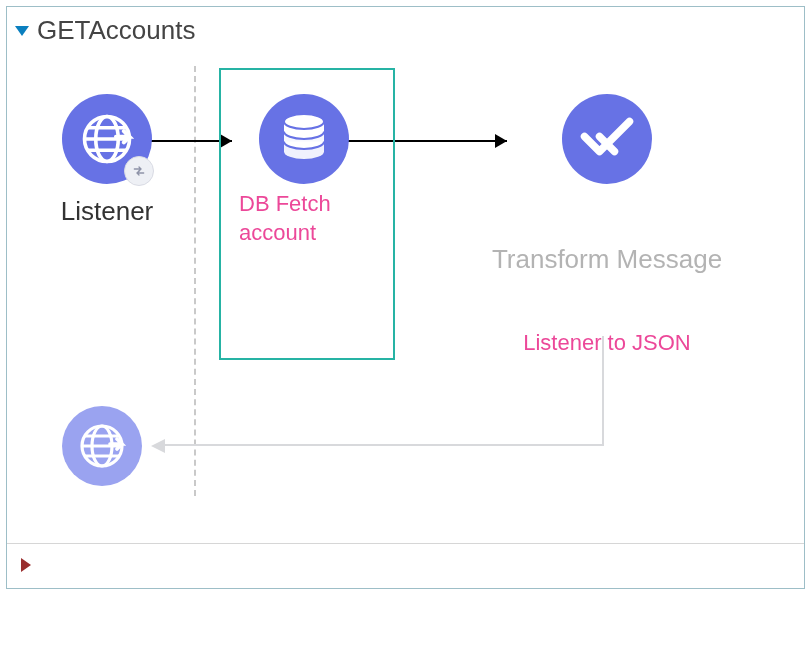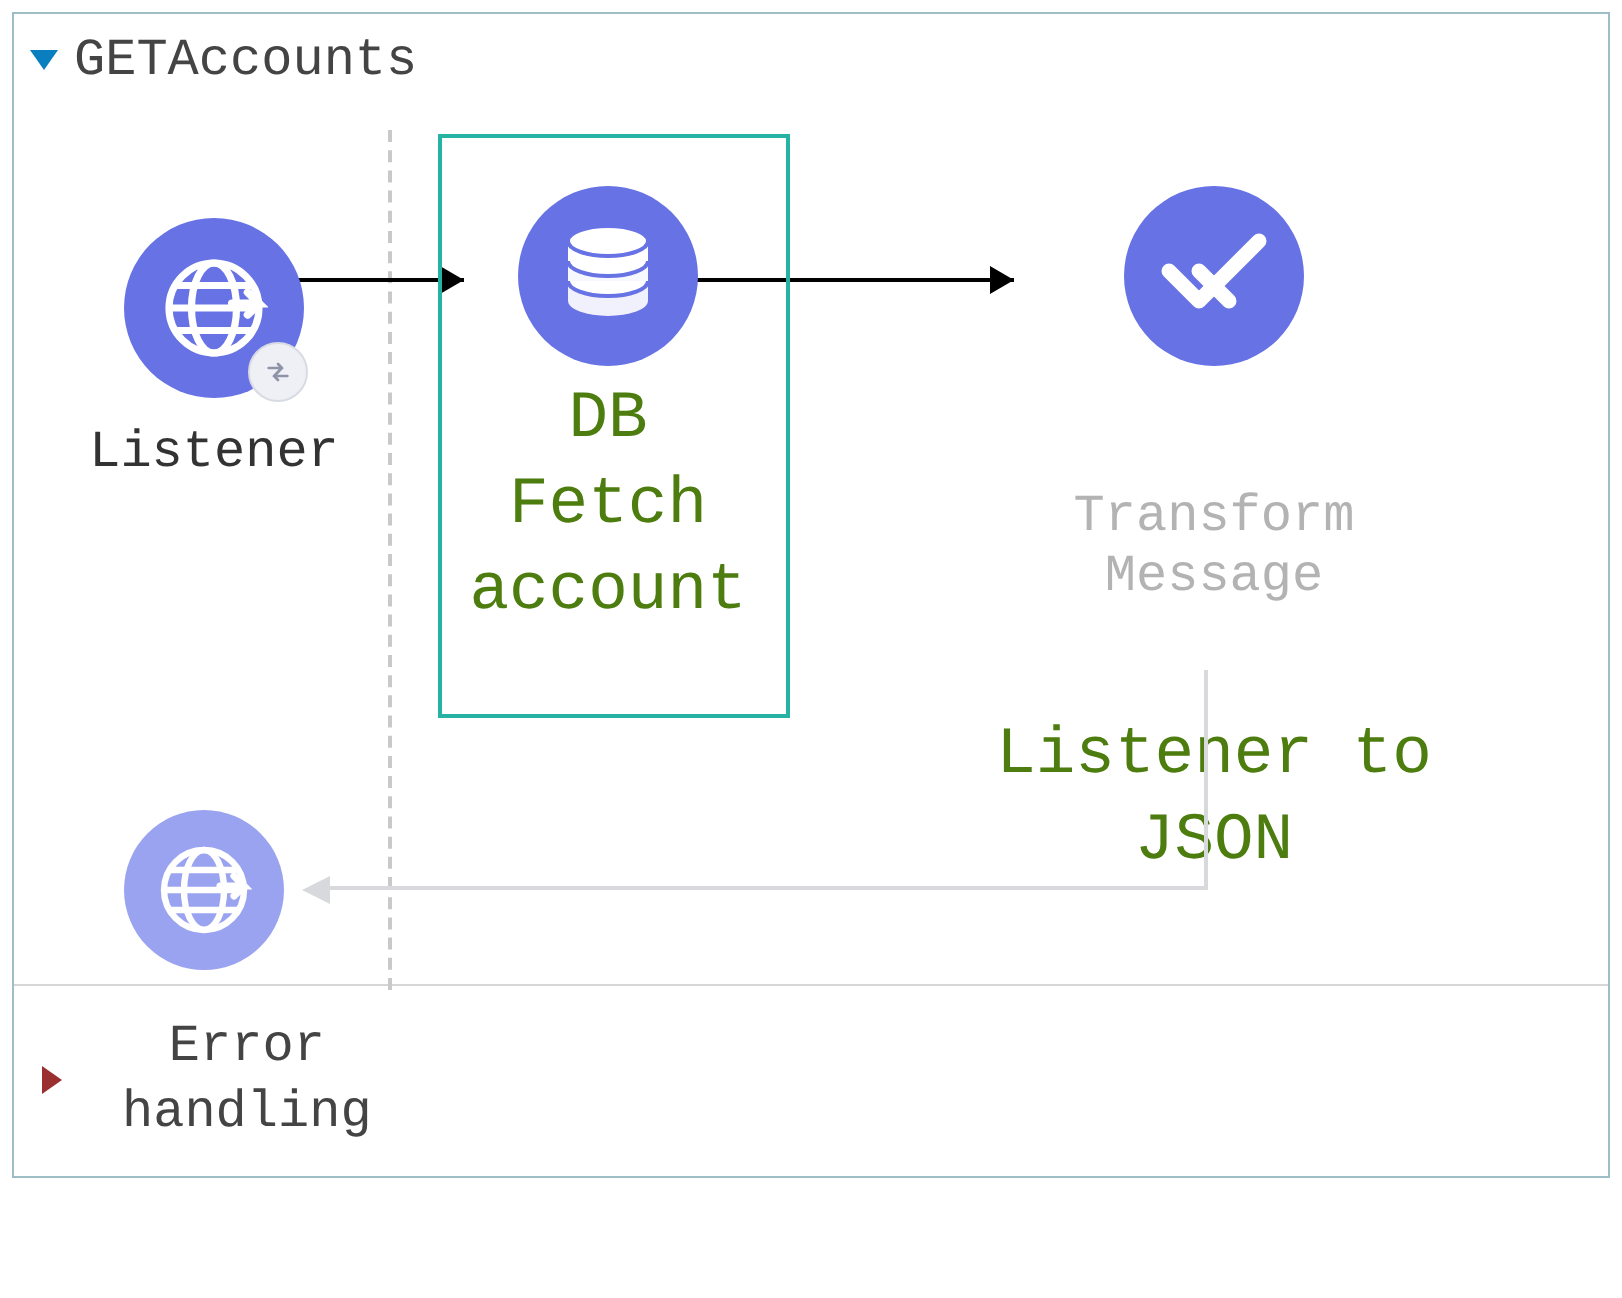--- a/index.html
+++ b/index.html
@@ -1,28 +1,28 @@
 <!DOCTYPE html>
 <html><head>
 <meta charset="utf-8">
 <style>
   html,body{margin:0;padding:0;font-family:"Segoe UI",Arial,sans-serif;background:#fff;color:#222;}
-  .wrap{width:811px;height:595px;box-sizing:border-box;padding:6px;font-family:Liberation Mono, monospace;}
+  .wrap{width:811px;height:595px;box-sizing:border-box;padding:6px;}
   .panel{border:1px solid #9dbec7;height:100%;box-sizing:border-box;display:flex;flex-direction:column;}
   .title-row{display:flex;align-items:center;padding:8px 8px 0 8px;}
   .tri{width:0;height:0;border-left:7px solid transparent;border-right:7px solid transparent;border-top:10px solid #0a7fbf;margin-right:8px;}
   .title{font-size:26px;color:#444;}
   .stage{flex:1;position:relative;}
   .node{position:absolute;display:flex;flex-direction:column;align-items:center;}
   .icon{width:90px;height:90px;border-radius:50%;background:#6772e5;display:flex;align-items:center;justify-content:center;position:relative;}
   .icon.faded{background:#9aa3f0;}
   .icon svg{display:block;}
   .type-label{margin-top:12px;font-size:26px;color:#b3b3b3;text-align:center;}
   .type-label.dark{color:#333;}
-  .name-label{margin-top:6px;font-size:33px;color:#4d7c0f;text-align:center;line-height:1.3;}
+  .name-label{margin-top:6px;font-size:22px;color:#ec4899;text-align:left;line-height:1.3;}
   .badge{position:absolute;right:-2px;bottom:-2px;width:28px;height:28px;border-radius:50%;background:#eef0f5;border:1px solid #d9dbe4;display:flex;align-items:center;justify-content:center;}
   .sel-box{position:absolute;border:2px solid #26b3a4;pointer-events:none;}
   .dash-v{position:absolute;border-left:2px dashed #c9c9c9;}
   .thin{position:absolute;background:#d8d9dc;}
   .err-row{border-top:1px solid #d6d6d6;padding:14px 10px 16px 10px;display:flex;align-items:center;}
   .tri-r{width:0;height:0;border-top:7px solid transparent;border-bottom:7px solid transparent;border-left:10px solid #9a2f2f;margin-right:30px;margin-left:4px;}
   .err-text{font-size:26px;color:#444;text-align:center;line-height:1.25;}
   line.arrow{stroke:#000;stroke-width:2;}
   polygon.arrowhead{fill:#000;}
 </style>
@@ -43,21 +43,21 @@
 
       <svg width="811" height="480" style="position:absolute;left:0;top:0;pointer-events:none">
         <line class="arrow" x1="140" y1="95" x2="225" y2="95"></line>
         <polygon class="arrowhead" points="225,95 213,88 213,102"></polygon>
         <line class="arrow" x1="340" y1="95" x2="500" y2="95"></line>
         <polygon class="arrowhead" points="500,95 488,88 488,102"></polygon>
       </svg>
 
       <div class="sel-box" style="left:212px;top:22px;width:172px;height:288px;"></div>
 
-      <div class="node" style="left:40px;top:64px;width:120px;">
+      <div class="node" style="left:40px;top:48px;width:120px;">
         <div class="icon">
           <svg width="54" height="54" viewBox="0 0 24 24">
             <circle cx="12" cy="12" r="10" fill="none" stroke="#fff" stroke-width="1.6"></circle>
             <ellipse cx="12" cy="12" rx="5" ry="10" fill="none" stroke="#fff" stroke-width="1.6"></ellipse>
             <line x1="2" y1="12" x2="22" y2="12" stroke="#fff" stroke-width="1.6"></line>
             <line x1="3.5" y1="7" x2="20.5" y2="7" stroke="#fff" stroke-width="1.6"></line>
             <line x1="3.5" y1="17" x2="20.5" y2="17" stroke="#fff" stroke-width="1.6"></line>
             <path d="M16 11 L22 11 L19.5 8.5 M22 11 L19.5 13.5" fill="none" stroke="#fff" stroke-width="1.8" stroke-linecap="round"></path>
           </svg>
           <div class="badge">
@@ -112,18 +112,16 @@
       <div class="thin" style="left:595px;top:290px;width:2px;height:110px;"></div>
       <div class="thin" style="left:155px;top:398px;width:442px;height:2px;"></div>
       <svg width="30" height="30" style="position:absolute;left:140px;top:385px;">
         <polygon points="4,15 18,8 18,22" fill="#d8d9dc"></polygon>
       </svg>
 
     </div>
 
     <div class="err-row">
       <div class="tri-r"></div>
-      <div class="err-text" style="white-space:pre-line;">Error
-handling</div>
     </div>
 
   </div>
 </div>
 
 </body></html>

